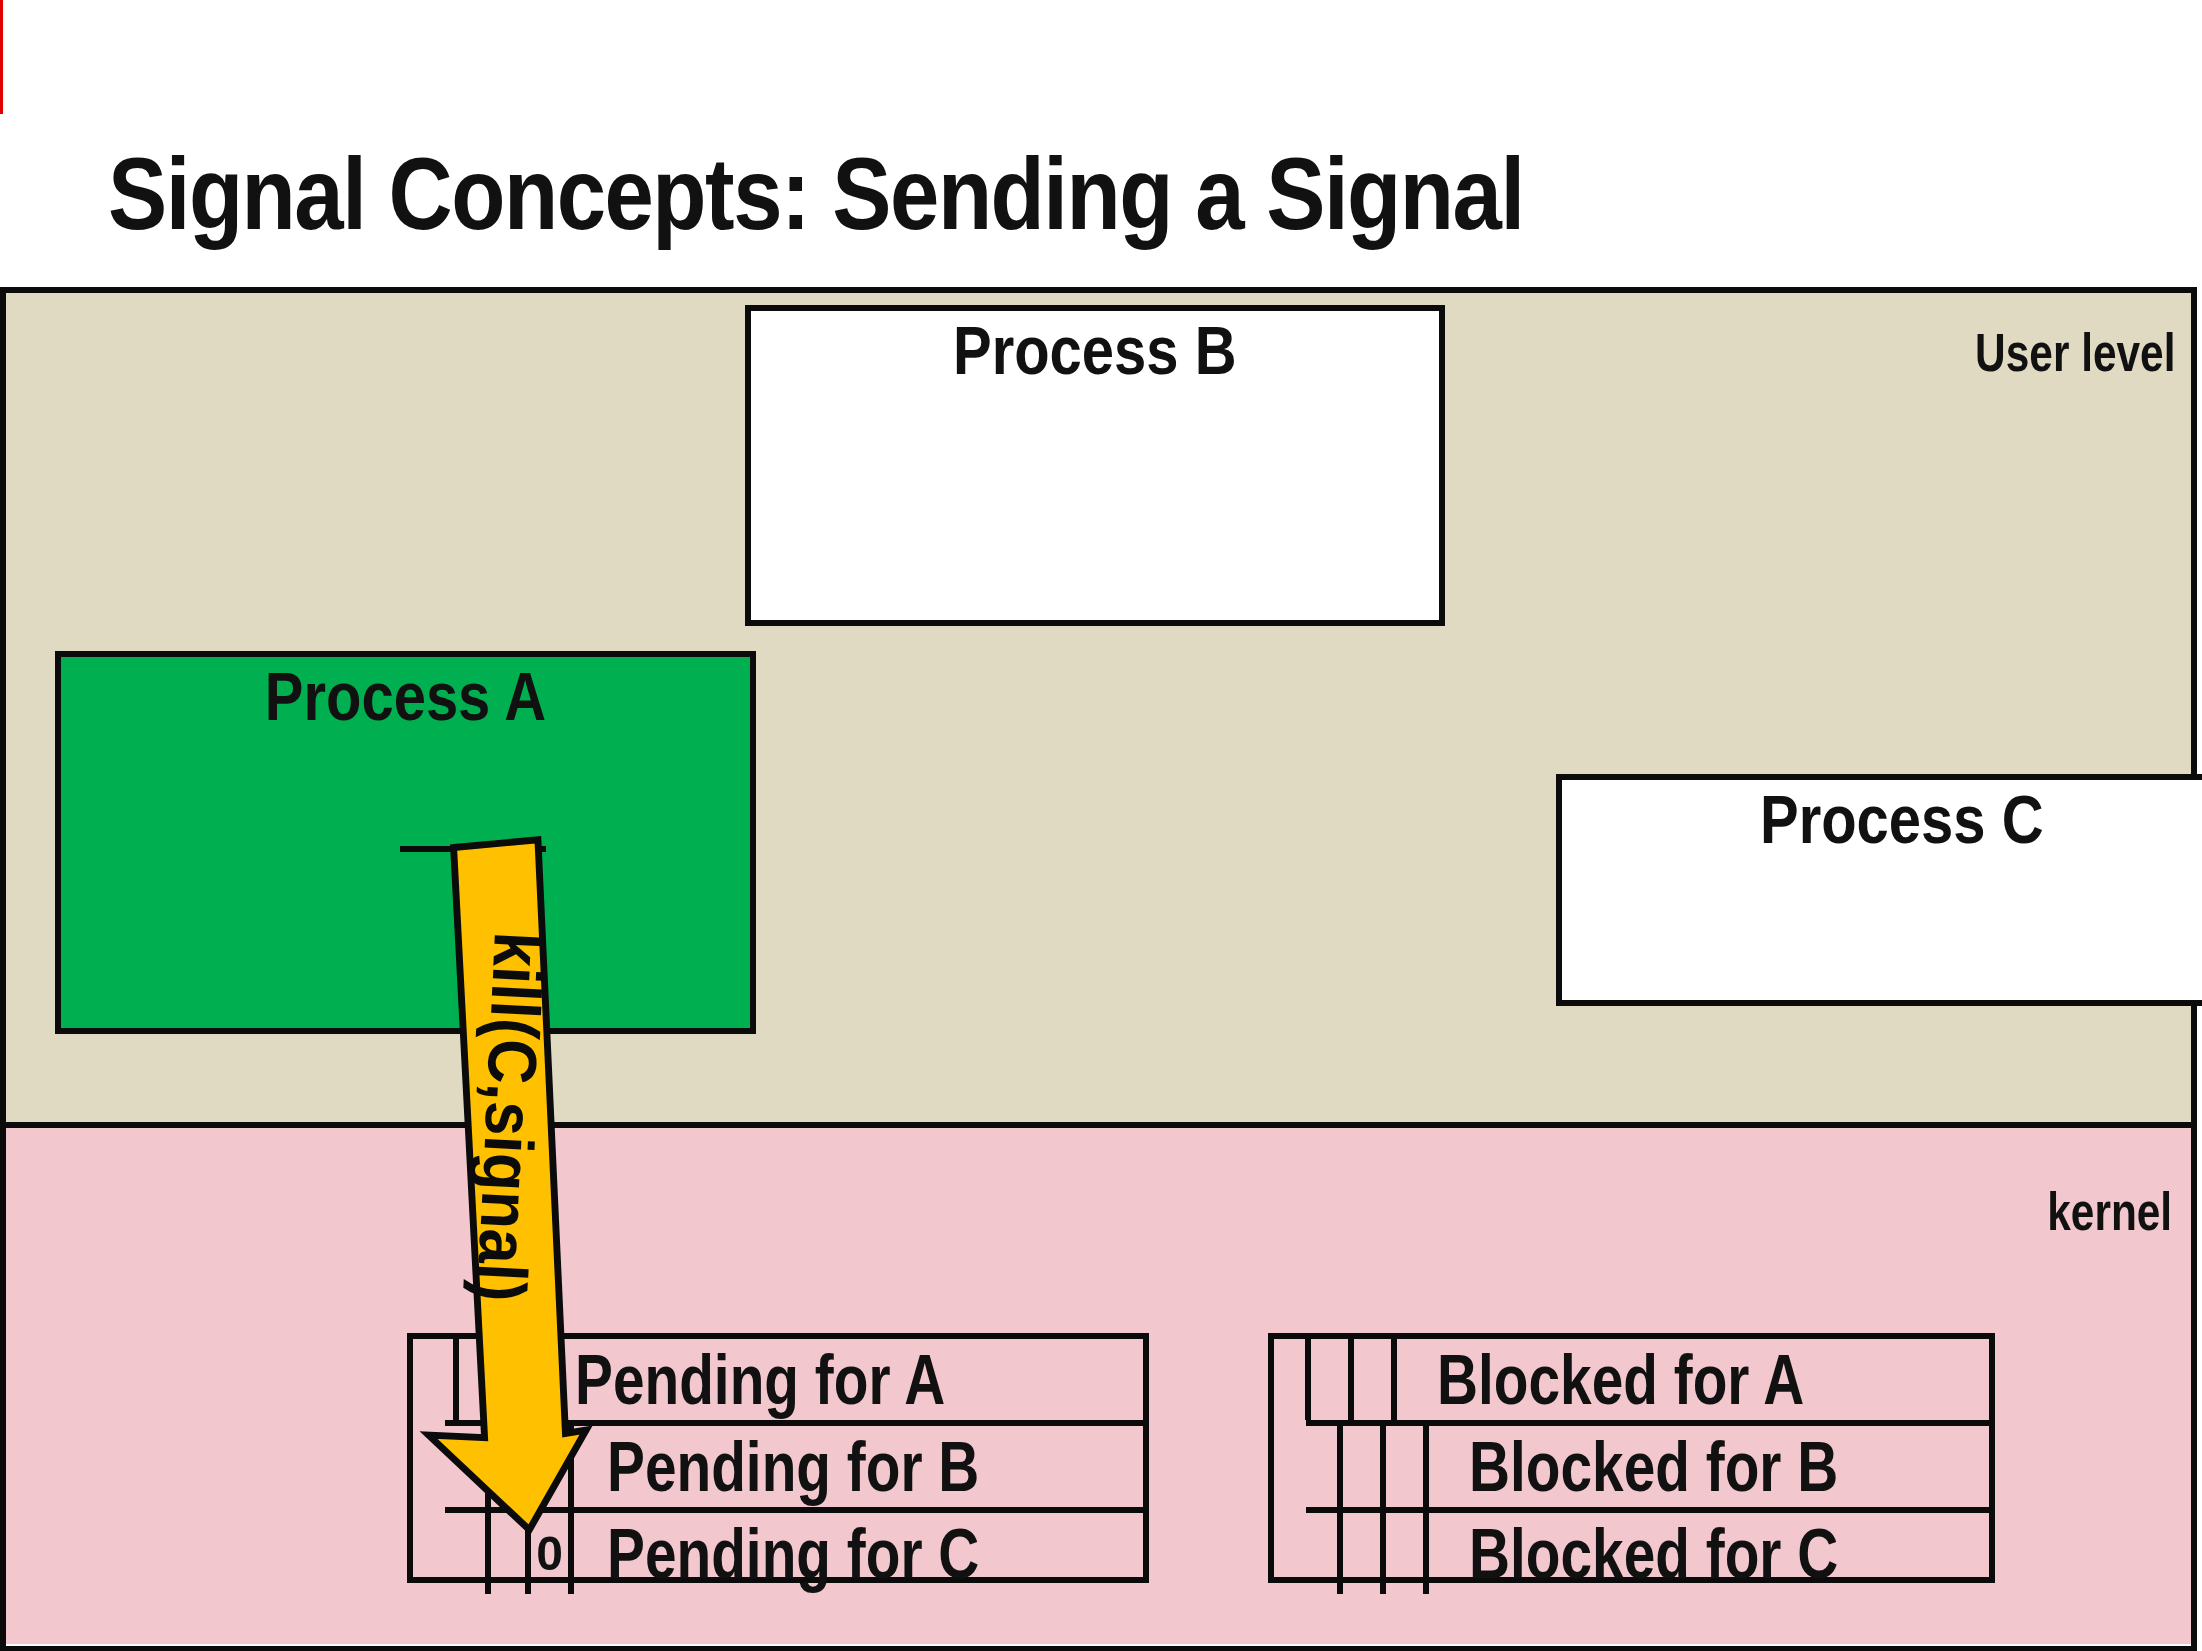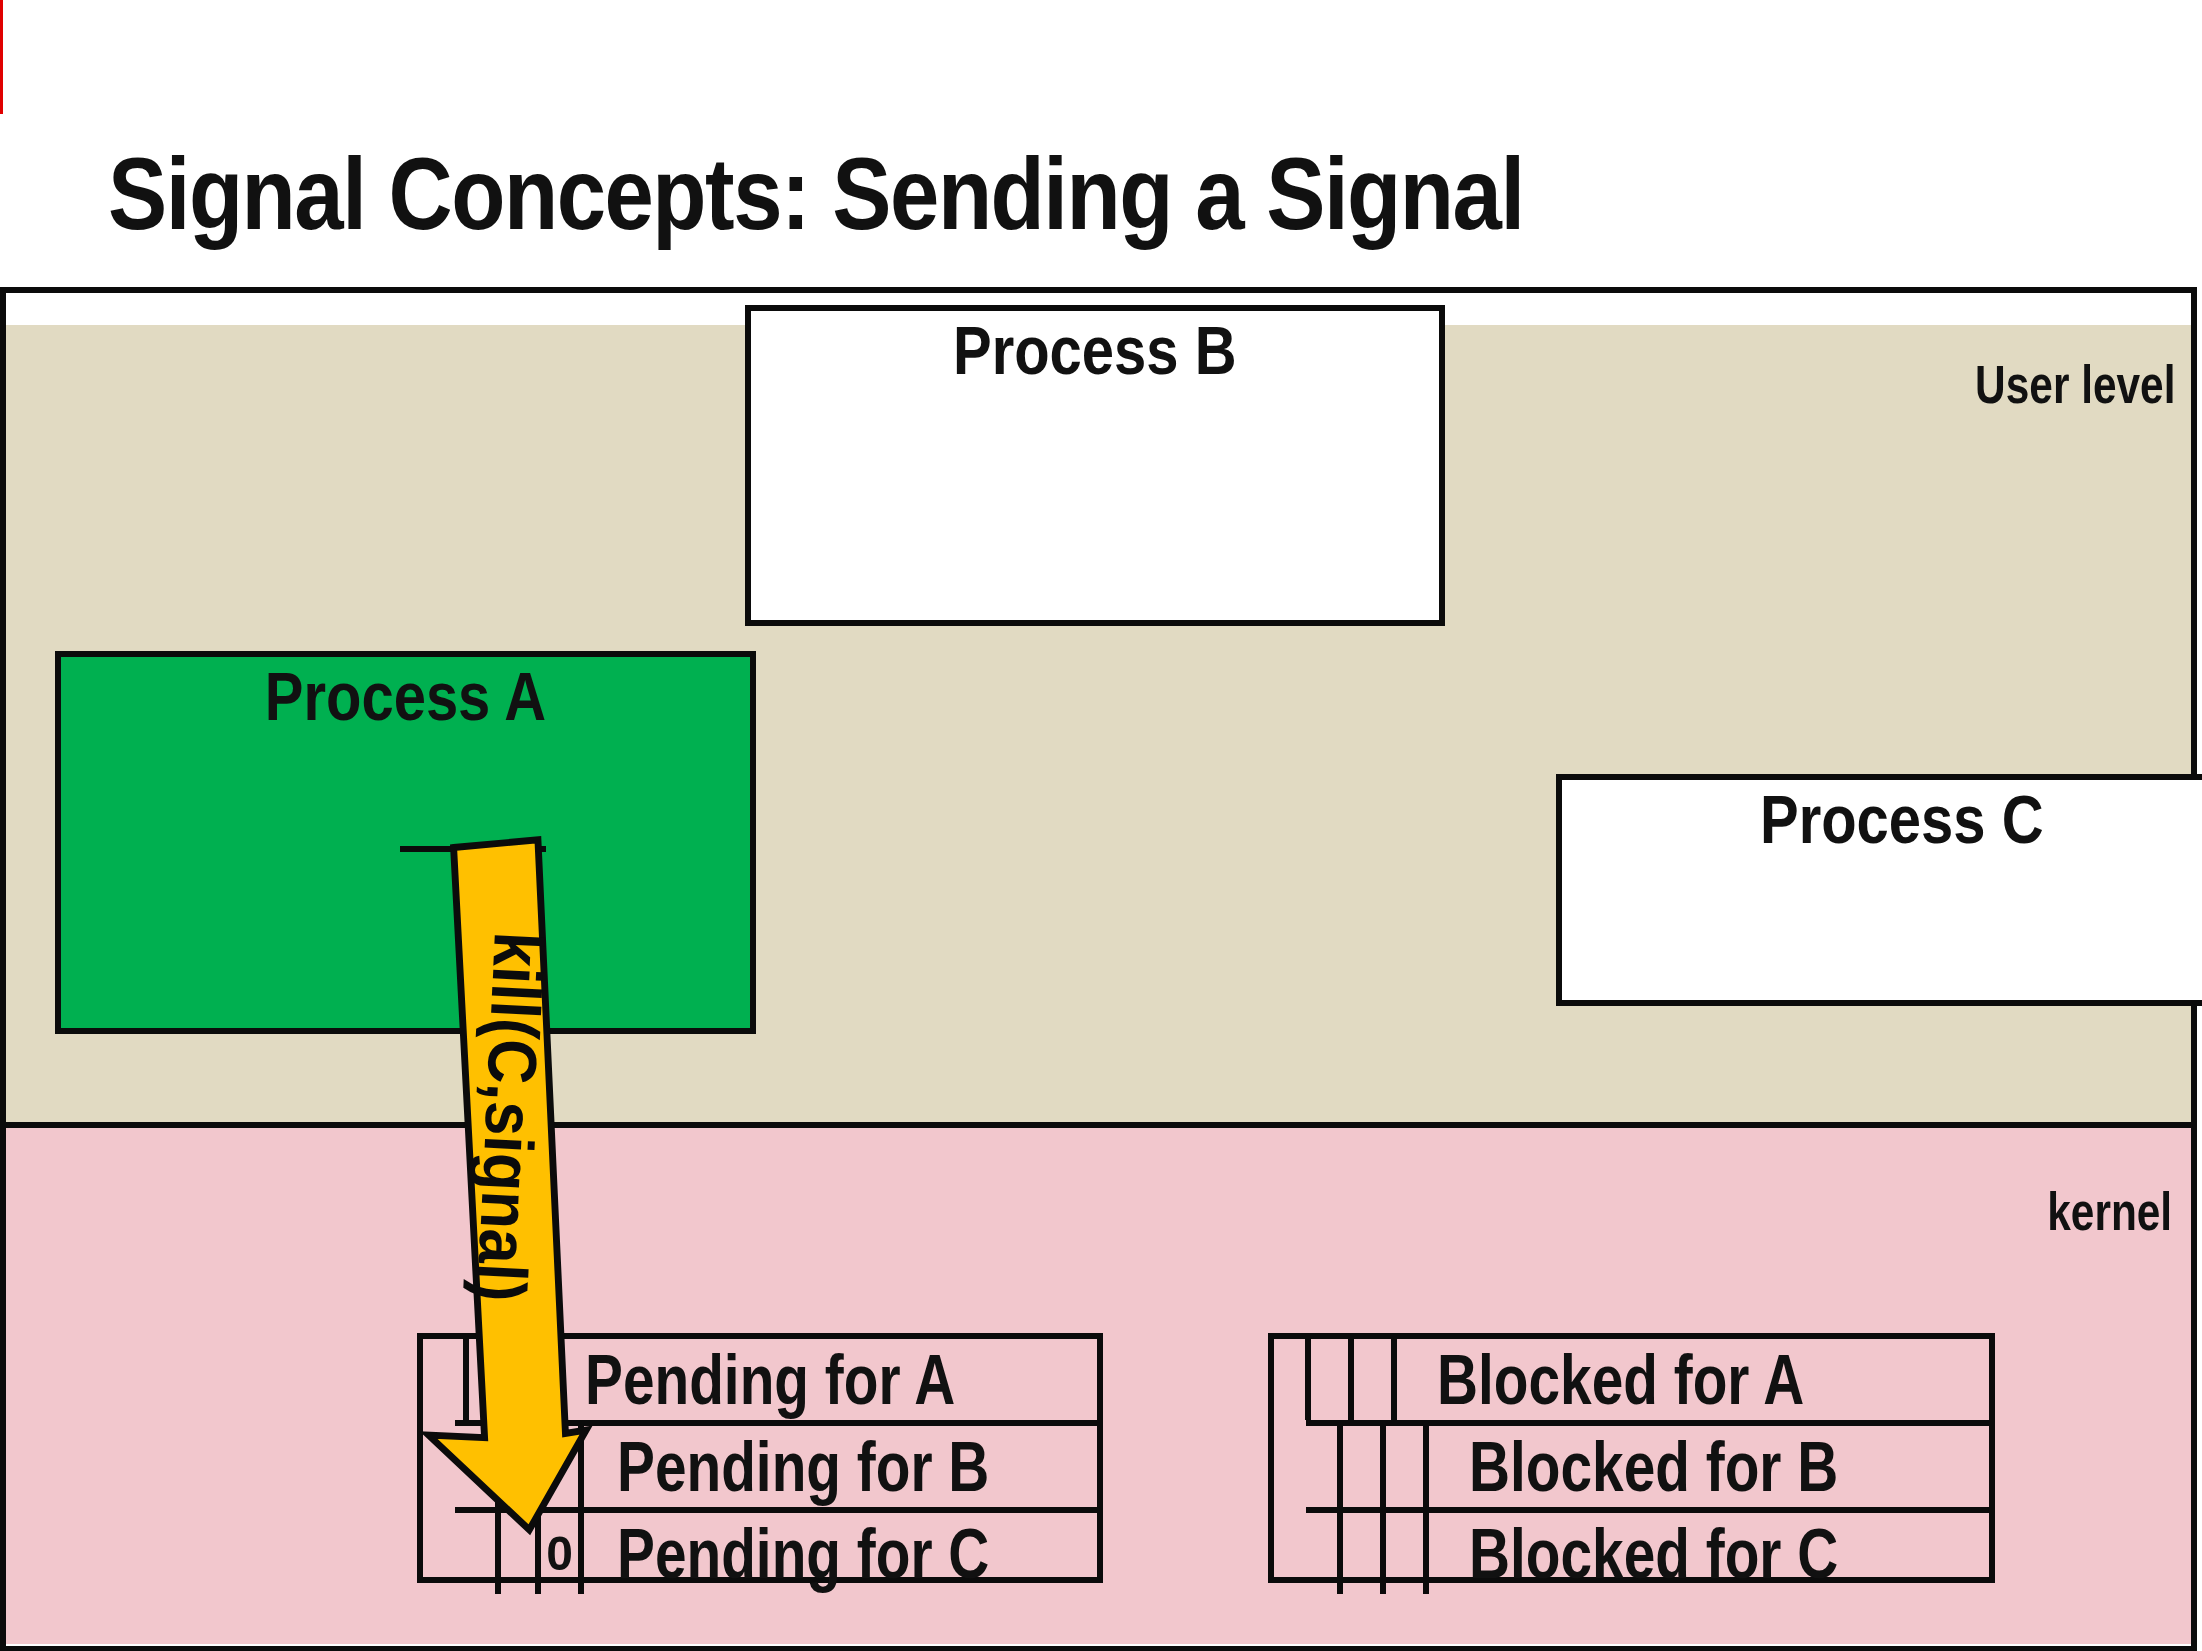--- a/index.html
+++ b/index.html
@@ -19,42 +19,42 @@
   .red-artifact{position:absolute;left:0;top:0;width:3.4px;height:114px;background:#E00000;}
 
   .title{position:absolute;left:108px;top:138px;font-size:102px;font-weight:bold;
     letter-spacing:-1.7px;line-height:1.1;transform:scaleX(.87);transform-origin:left top;
     white-space:nowrap;}
 
   .diagram{position:absolute;left:0;top:287px;width:2197px;height:1365px;
     border:6.9px solid var(--line);}
 
   .user-level{position:absolute;left:0;top:0;width:100%;height:829px;
-    background:var(--user-level-bg);margin-top:32px;}
+    background:var(--user-level-bg);}
   .kernel{position:absolute;left:0;top:829px;width:100%;height:522px;
     background:var(--kernel-bg);border-top:6.9px solid var(--line);}
 
   .region-label{position:absolute;font-weight:bold;font-size:53px;white-space:nowrap;
     transform:scaleX(.80);transform-origin:right center;}
   .region-label.ul{right:15.5px;top:29px;}
   .region-label.k{right:19px;top:53px;}
 
   .pbox{position:absolute;border:6.9px solid var(--line);display:flex;
     align-items:flex-start;justify-content:center;}
   .pbox.pb{left:739px;top:12px;width:700px;height:321px;background:var(--process-box-bg);}
   .pbox.pa{left:49px;top:358px;width:701px;height:383px;background:var(--process-a-bg);}
   .pbox.pc{left:1550px;top:481px;width:691px;height:232px;background:var(--process-box-bg);}
   .plabel{font-size:69px;font-weight:bold;white-space:nowrap;
     transform:scaleX(.84);transform-origin:center center;}
   .underline-mark{position:absolute;left:339px;top:189px;width:146px;height:6px;
     background:var(--line);}
 
   .dtable{position:absolute;border:6px solid var(--line);display:grid;
     grid-template-rows:1fr 1fr 1fr;background:transparent;}
-  .dtable.pending{left:411px;top:1040px;width:686px;height:250px;}
+  .dtable.pending{left:401px;top:1040px;width:742px;height:250px;}
   .dtable.blocked{left:1262px;top:1040px;width:727px;height:250px;}
   .trow{display:grid;}
   .pending .trow{grid-template-columns:46px 40px 43px auto;}
   .blocked .trow{grid-template-columns:37px 43px 43px auto;}
   .trow + .trow{border-top:6px solid var(--line);margin-left:32px;}
   .slot{border-right:6px solid var(--line);display:flex;align-items:center;
     justify-content:center;font-size:48px;font-weight:bold;}
   .tlabel{display:flex;align-items:center;font-size:71px;font-weight:bold;
     white-space:nowrap;overflow:visible;}
   .tlabel > span{transform:scaleX(.80);transform-origin:left center;}

